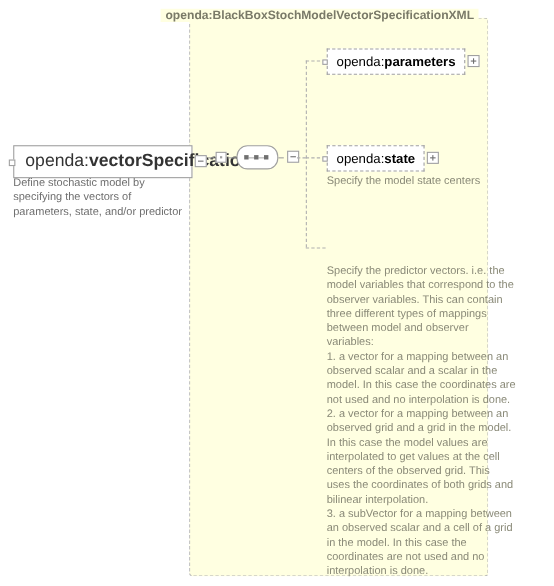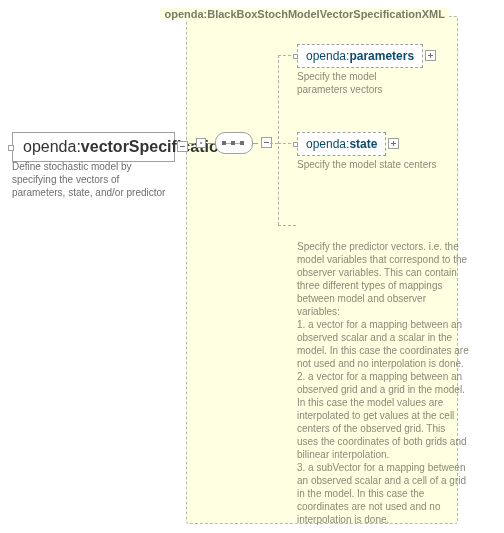--- a/index.html
+++ b/index.html
@@ -131,42 +131,42 @@
   .hline-solid { position:absolute; height:1px; background:#a0a0a0; }
   .hline-dashed { position:absolute; height:0; border-top:1px dashed #b0b0b0; }
   .vline-dashed { position:absolute; width:0; border-left:1px dashed #b0b0b0; }
 
   .child-elem {
     position: absolute;
     background: #fff;
     border: 1px solid #a0a0a0;
     padding: 4px 8px;
     font-size: 12px;
-    color: #0c4a6e;
+    color: #000000;
     box-sizing: border-box;
     white-space: nowrap;
   }
   .child-elem.optional { border-style: dashed; }
   .child-elem .notch {
     position:absolute; left:-5px; top:50%; width:3px; height:3px; margin-top:-2px;
     border:1px solid #a0a0a0; background:#fff;
   }
   .child-elem .plus {
     position:absolute; right:-14px; top:50%; width:11px; height:11px; margin-top:-6px;
     border:1px solid #a0a0a0; background:#fff; box-sizing:border-box;
   }
   .child-elem .plus::before { content:""; position:absolute; left:2px; right:2px; top:4px; height:1px; background:#707070;}
   .child-elem .plus::after  { content:""; position:absolute; top:2px; bottom:2px; left:4px; width:1px; background:#707070;}
 </style>
 </head>
 <body>
 
 <div class="canvas">
 
-  <div class="type-box" style="left:186px; top:16px; width:272px; height:508px;">
+  <div class="type-box" style="left:172px; top:16px; width:272px; height:508px;">
     <span class="type-title">openda:BlackBoxStochModelVectorSpecificationXML</span>
   </div>
 
   <div class="element-box" style="left:12px; top:132px; width:163px;">
     <span class="left-notch"></span>
     <span>openda:</span><b>vectorSpecification</b>
     <span class="attr-toggle minus"></span>
   </div>
   <div class="desc desc-dark" style="left:12px; top:160px;">Define stochastic model by specifying the vectors of parameters, state, and/or predictor</div>
 
@@ -193,21 +193,20 @@
 
   <div class="hline-dashed" style="left:278px; top:143px; width:18px;"></div>
 
   <div class="hline-dashed" style="left:278px; top:225px; width:18px;"></div>
 
   <div class="child-elem optional" style="left:297px; top:44px;">
     <span class="notch"></span>
     <span>openda:</span><b>parameters</b>
     <span class="plus"></span>
   </div>
-  <div class="desc" style="left:297px; top:70px; max-width:130px;">Specify the model parameters vectors</div>
 
   <div class="child-elem optional" style="left:297px; top:132px;">
     <span class="notch"></span>
     <span>openda:</span><b>state</b>
     <span class="plus"></span>
   </div>
   <div class="desc" style="left:297px; top:158px; max-width:140px;">Specify the model state centers</div>
 
   <div class="desc" style="left:297px; top:240px; max-width:172px; white-space:pre-line;">Specify the predictor vectors. i.e. the model variables that correspond to the observer variables. This can contain three different types of mappings between model and observer variables:
 1. a vector for a mapping between an observed scalar and a scalar in the model. In this case the coordinates are not used and no interpolation is done.

